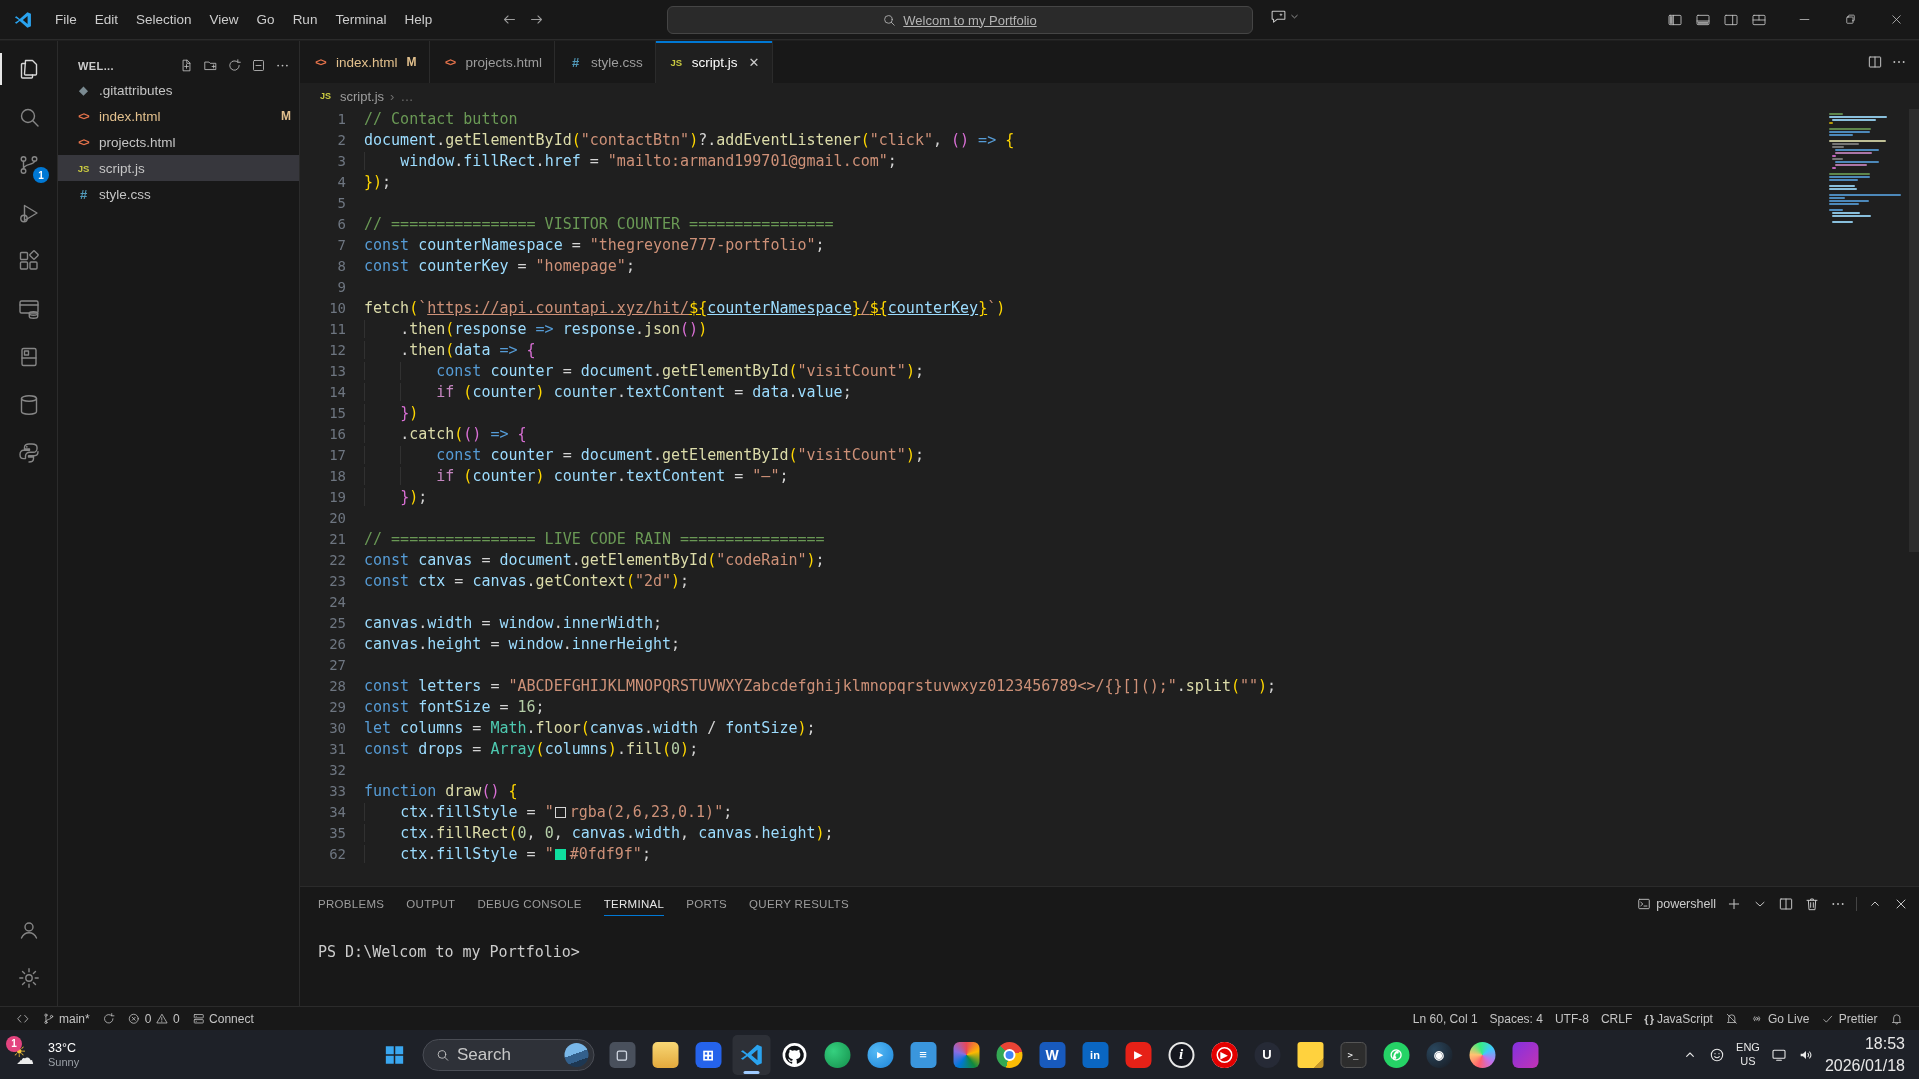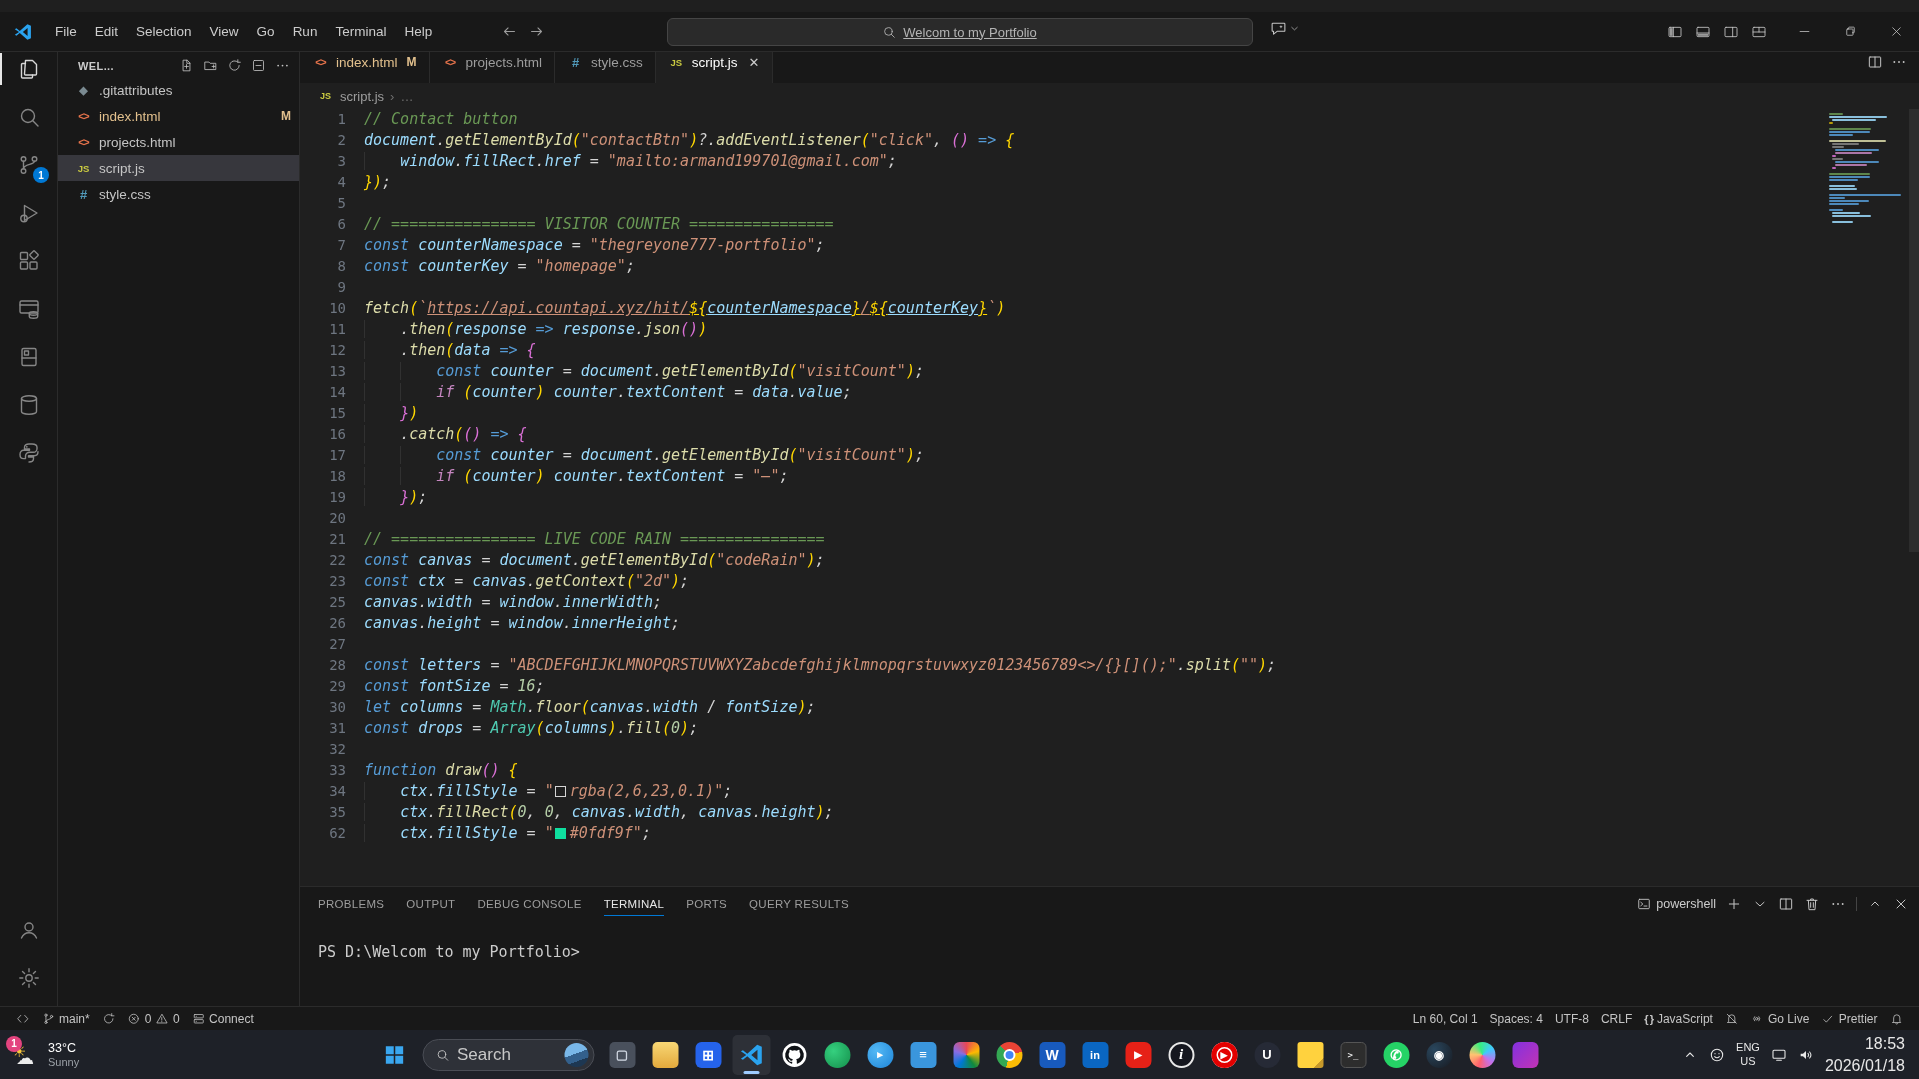--- a/index.html
+++ b/index.html
@@ -2,21 +2,21 @@
 <html><head>
 <meta charset="utf-8">
 <style>
   html,body{margin:0;padding:0;background:#000;}
   *{box-sizing:border-box;}
   .screen{position:relative;width:1919px;height:1079px;background:#1f1f1f;overflow:hidden;
     font-family:"Liberation Sans",sans-serif;color:#cccccc;-webkit-font-smoothing:antialiased;}
   .ic{width:16px;height:16px;stroke:currentColor;fill:none;stroke-width:1.5;stroke-linecap:round;stroke-linejoin:round;display:block;}
 
   
-  .titlebar{position:absolute;top:12px;left:0;right:0;height:40px;background:#181818;border-bottom:1px solid #2b2b2b;
+  .titlebar{position:absolute;top:0;left:0;right:0;height:40px;background:#181818;border-bottom:1px solid #2b2b2b;
     display:flex;align-items:center;z-index:30;}
   .tb-logo{width:46px;display:flex;justify-content:center;}
   .tb-logo svg{width:20px;height:20px;}
   .menus{display:flex;align-items:center;}
   .menu-item{padding:0 9px;font-size:13.5px;color:#cccccc;line-height:40px;cursor:default;}
   .nav-arrows{display:flex;gap:10px;margin:0 14px 0 60px;color:#9d9d9d;}
   .nav-arrows .ic{width:17px;height:17px;}
   .tb-search{position:absolute;left:50%;transform:translateX(-50%);top:6px;width:586px;height:28px;
     background:#2a2a2a;border:1px solid #454545;border-radius:6px;display:flex;align-items:center;justify-content:center;
     gap:7px;color:#b4b4b4;font-size:13px;text-decoration:underline;}
@@ -73,21 +73,21 @@
   .tab .tclose{font-size:13px;color:#cccccc;margin-left:4px;}
   .tab-actions{margin-left:auto;display:flex;align-items:center;gap:8px;padding-right:12px;color:#c5c5c5;}
   .breadcrumb{height:26px;display:flex;align-items:center;gap:6px;padding-left:17px;font-size:13px;color:#9d9d9d;background:#1f1f1f;}
   .breadcrumb .f-js{font-size:9px;}
   .bc-sep{color:#6e6e6e;}
 
   
   .code-wrap{position:relative;flex:1;overflow:hidden;font-family:"DejaVu Sans Mono",monospace;font-size:15px;line-height:21px;}
   .line{display:flex;height:21px;white-space:pre;}
   .ln{width:46px;text-align:right;color:#6e7681;flex:none;font-size:14px;}
-  .lt{padding-left:18px;font-style:italic;}
+  .lt{padding-left:18px;}
   .cm{color:#6a9955}.kw{color:#569cd6}.ctl{color:#c586c0}.vb{color:#9cdcfe}.fn{color:#dcdcaa}
   .str{color:#ce9178}.num{color:#b5cea8}.cls{color:#4ec9b0}.pun{color:#d4d4d4}
   .b1{color:#ffd700}.b2{color:#da70d6}
   .lnk{color:#ce9178;text-decoration:underline;}
   .tpb{color:#ffd700;text-decoration:underline;}
   .tpv{color:#9cdcfe;text-decoration:underline;}
   .ind{background:repeating-linear-gradient(to right,#313131 0 1px,transparent 1px 4ch);}
   .swe,.swt{display:inline-block;width:11px;height:11px;border:1px solid #d4d4d4;margin:0 4px 0 1px;vertical-align:-1px;}
   .swt{background:#0fdf9f;border-color:#0fdf9f;}
   .minimap{position:absolute;top:4px;right:12px;width:78px;}
@@ -465,20 +465,21 @@
             <div class="line"><span class="ln">14</span><span class="lt"><span class="ind">        </span><span class="ctl">if</span><span class="pun"> </span><span class="b1">(</span><span class="vb">counter</span><span class="b1">)</span><span class="vb"> counter</span><span class="pun">.</span><span class="vb">textContent</span><span class="pun"> = </span><span class="vb">data</span><span class="pun">.</span><span class="vb">value</span><span class="pun">;</span></span></div>
             <div class="line"><span class="ln">15</span><span class="lt"><span class="ind">    </span><span class="b2">}</span><span class="b1">)</span></span></div>
             <div class="line"><span class="ln">16</span><span class="lt"><span class="ind">    </span><span class="pun">.</span><span class="fn">catch</span><span class="b1">(</span><span class="b2">()</span><span class="kw"> =&gt;</span><span class="b2"> {</span></span></div>
             <div class="line"><span class="ln">17</span><span class="lt"><span class="ind">        </span><span class="kw">const</span><span class="vb"> counter</span><span class="pun"> = </span><span class="vb">document</span><span class="pun">.</span><span class="fn">getElementById</span><span class="b1">(</span><span class="str">"visitCount"</span><span class="b1">)</span><span class="pun">;</span></span></div>
             <div class="line"><span class="ln">18</span><span class="lt"><span class="ind">        </span><span class="ctl">if</span><span class="pun"> </span><span class="b1">(</span><span class="vb">counter</span><span class="b1">)</span><span class="vb"> counter</span><span class="pun">.</span><span class="vb">textContent</span><span class="pun"> = </span><span class="str">"–"</span><span class="pun">;</span></span></div>
             <div class="line"><span class="ln">19</span><span class="lt"><span class="ind">    </span><span class="b2">}</span><span class="b1">)</span><span class="pun">;</span></span></div>
             <div class="line"><span class="ln">20</span><span class="lt"></span></div>
             <div class="line"><span class="ln">21</span><span class="lt"><span class="cm">// ================ LIVE CODE RAIN ================</span></span></div>
             <div class="line"><span class="ln">22</span><span class="lt"><span class="kw">const</span><span class="vb"> canvas</span><span class="pun"> = </span><span class="vb">document</span><span class="pun">.</span><span class="fn">getElementById</span><span class="b1">(</span><span class="str">"codeRain"</span><span class="b1">)</span><span class="pun">;</span></span></div>
             <div class="line"><span class="ln">23</span><span class="lt"><span class="kw">const</span><span class="vb"> ctx</span><span class="pun"> = </span><span class="vb">canvas</span><span class="pun">.</span><span class="fn">getContext</span><span class="b1">(</span><span class="str">"2d"</span><span class="b1">)</span><span class="pun">;</span></span></div>
+            <div class="line"><span class="ln">24</span><span class="lt"></span></div>
             <div class="line"><span class="ln">25</span><span class="lt"><span class="vb">canvas</span><span class="pun">.</span><span class="vb">width</span><span class="pun"> = </span><span class="vb">window</span><span class="pun">.</span><span class="vb">innerWidth</span><span class="pun">;</span></span></div>
             <div class="line"><span class="ln">26</span><span class="lt"><span class="vb">canvas</span><span class="pun">.</span><span class="vb">height</span><span class="pun"> = </span><span class="vb">window</span><span class="pun">.</span><span class="vb">innerHeight</span><span class="pun">;</span></span></div>
             <div class="line"><span class="ln">27</span><span class="lt"></span></div>
             <div class="line"><span class="ln">28</span><span class="lt"><span class="kw">const</span><span class="vb"> letters</span><span class="pun"> = </span><span class="str">"ABCDEFGHIJKLMNOPQRSTUVWXYZabcdefghijklmnopqrstuvwxyz0123456789&lt;&gt;/{}[]();"</span><span class="pun">.</span><span class="fn">split</span><span class="b1">(</span><span class="str">""</span><span class="b1">)</span><span class="pun">;</span></span></div>
             <div class="line"><span class="ln">29</span><span class="lt"><span class="kw">const</span><span class="vb"> fontSize</span><span class="pun"> = </span><span class="num">16</span><span class="pun">;</span></span></div>
             <div class="line"><span class="ln">30</span><span class="lt"><span class="kw">let</span><span class="vb"> columns</span><span class="pun"> = </span><span class="cls">Math</span><span class="pun">.</span><span class="fn">floor</span><span class="b1">(</span><span class="vb">canvas</span><span class="pun">.</span><span class="vb">width</span><span class="pun"> / </span><span class="vb">fontSize</span><span class="b1">)</span><span class="pun">;</span></span></div>
             <div class="line"><span class="ln">31</span><span class="lt"><span class="kw">const</span><span class="vb"> drops</span><span class="pun"> = </span><span class="cls">Array</span><span class="b1">(</span><span class="vb">columns</span><span class="b1">)</span><span class="pun">.</span><span class="fn">fill</span><span class="b1">(</span><span class="num">0</span><span class="b1">)</span><span class="pun">;</span></span></div>
             <div class="line"><span class="ln">32</span><span class="lt"></span></div>
             <div class="line"><span class="ln">33</span><span class="lt"><span class="kw">function</span><span class="fn"> draw</span><span class="b2">()</span><span class="b1"> {</span></span></div>
             <div class="line"><span class="ln">34</span><span class="lt"><span class="ind">    </span><span class="vb">ctx</span><span class="pun">.</span><span class="vb">fillStyle</span><span class="pun"> = </span><span class="str">"</span><span class="swe"></span><span class="str">rgba(2,6,23,0.1)"</span><span class="pun">;</span></span></div>

